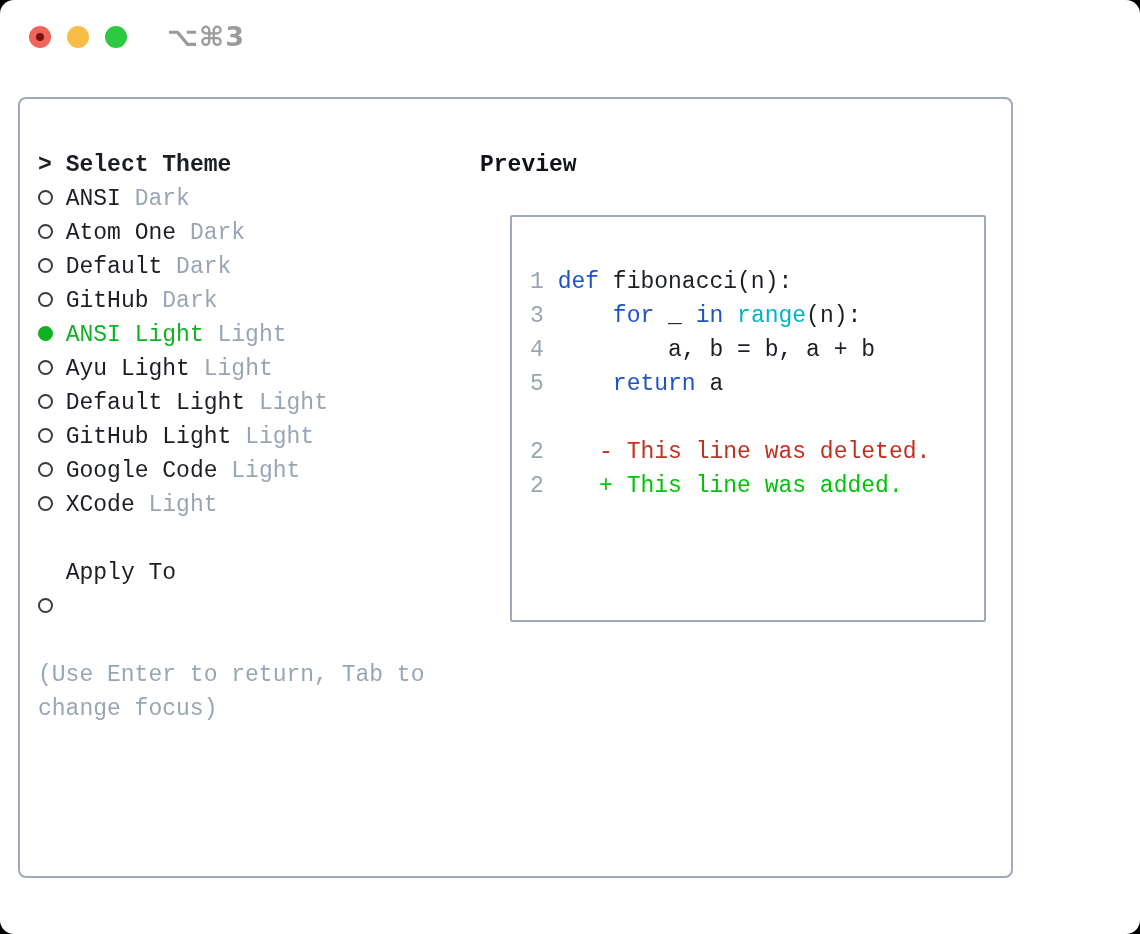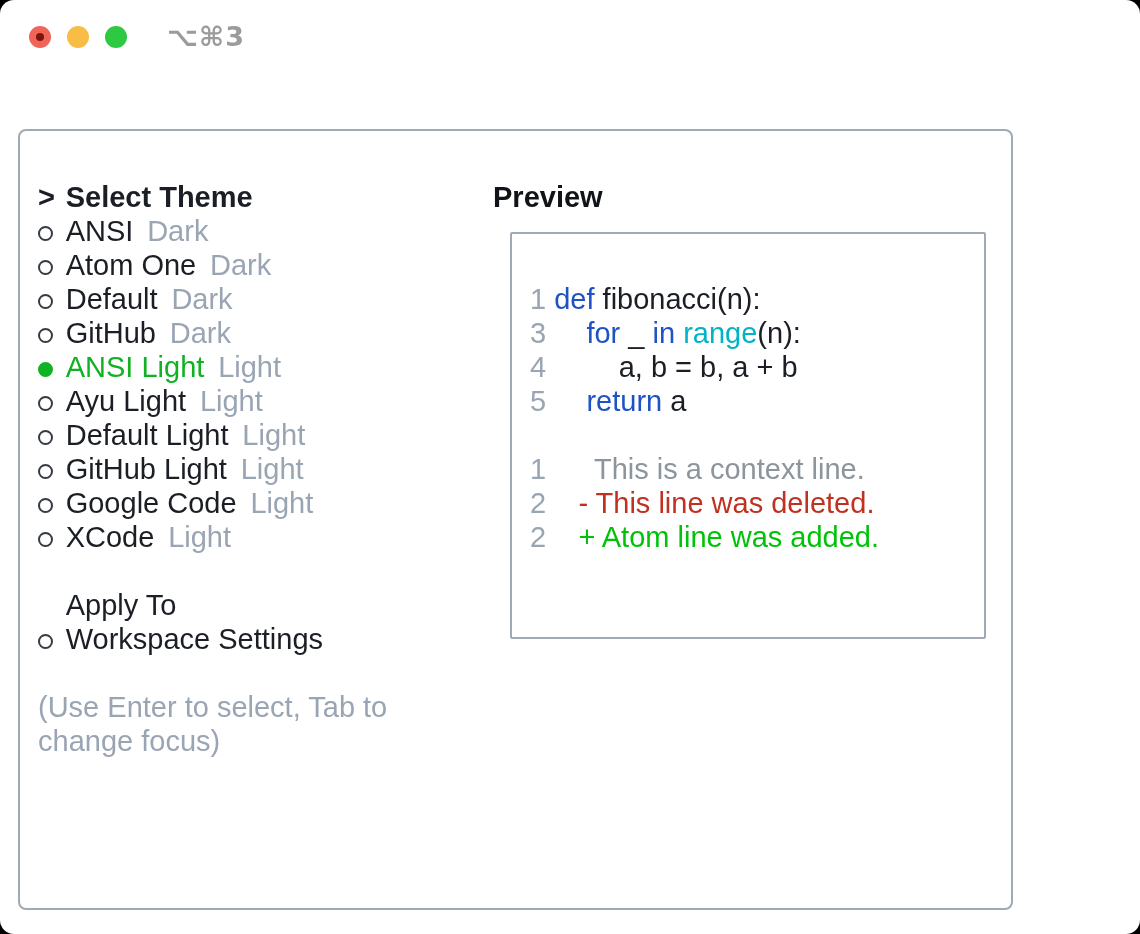--- a/index.html
+++ b/index.html
@@ -17,39 +17,39 @@
   .win-title {
     position:absolute; left:167px; top:21px;
     font-family:"DejaVu Sans", sans-serif; font-weight:bold; font-size:27px;
     color:#9b9b9b; letter-spacing:1px;
   }
   
   .panel {
     position:absolute; left:18px; top:97px; width:995px; height:781px;
     box-sizing:border-box; border:2px solid #a0aab6; border-radius:8px; background:#fff;
   }
-  .mono { font-family:Liberation Sans, sans-serif; font-size:29px; line-height:34px;margin-top:32px; }
+  .mono { font-family:Liberation Mono, monospace; font-size:23px; line-height:34px; }
   .row { height:34px; white-space:pre; color:#1b1f25; }
   .left-col { position:absolute; left:18px; top:49px; width:445px; }
   .marker { display:inline-block; width:27.7px; vertical-align:baseline; }
   .radio {
     display:inline-block; width:11px; height:11px; border:2px solid #363c44;
     border-radius:50%; background:transparent;
   }
   .row-header { font-weight:bold; }
   .cursor { font-weight:bold; }
   .name { color:#1b1f25; }
   .variant { color:#9aa5b4; margin-left:13.8px; }
   .option.selected .name { color:#10b224; }
   .option.selected .radio { background:#10b224; border-color:#10b224; }
   .hint { color:#9aa5b4; }
   
-  .preview-label { position:absolute; left:473px; top:49px; font-weight:bold; color:#101317; }
+  .preview-label { position:absolute; left:460px; top:49px; font-weight:bold; color:#101317; }
   .preview-box {
-    position:absolute; left:490px; top:101px; width:476px; height:407px;
+    position:absolute; left:490px; top:116px; width:476px; height:407px;
     box-sizing:border-box; border:2px solid #a0aab6; border-radius:2px; background:#fff;
   }
   .code { position:absolute; left:18px; top:48px; }
   .tok-ln  { color:#9aa5b4; }
   .tok-fg  { color:#1b1f25; }
   .tok-kw  { color:#1e53c5; }
   .tok-num { color:#10b224; }
   .tok-cy  { color:#00b4c6; }
   .tok-ctx { color:#8d949b; }
   .tok-del { color:#c03120; }
@@ -82,37 +82,36 @@
       <div class="row option selected"><span class="marker"><span class="radio"></span></span><span class="name">ANSI Light</span><span class="variant">Light</span></div>
       <div class="row option"><span class="marker"><span class="radio"></span></span><span class="name">Ayu Light</span><span class="variant">Light</span></div>
       <div class="row option"><span class="marker"><span class="radio"></span></span><span class="name">Default Light</span><span class="variant">Light</span></div>
       <div class="row option"><span class="marker"><span class="radio"></span></span><span class="name">GitHub Light</span><span class="variant">Light</span></div>
       <div class="row option"><span class="marker"><span class="radio"></span></span><span class="name">Google Code</span><span class="variant">Light</span></div>
       <div class="row option"><span class="marker"><span class="radio"></span></span><span class="name">XCode</span><span class="variant">Light</span></div>
 
       <div class="row"></div>
 
       <div class="row"><span class="marker"></span><span>Apply To</span></div>
-      <div class="row option"><span class="marker"><span class="radio"></span></span><span class="name">Workspace Settings</span></div>
+      <div class="row option"><span class="marker"><span class="radio"></span></span></div>
 
       <div class="row"></div>
 
-      <div class="row hint">(Use Enter to select, Tab to</div>
+      <div class="row hint">(Use Enter to return, Tab to</div>
       <div class="row hint">change focus)</div>
     </div>
 
     <div class="row preview-label">Preview</div>
 
     <div class="preview-box">
       <div class="code">
         <div class="row"><span class="tok-ln">1</span><span class="tok-fg"> </span><span class="tok-kw">def</span><span class="tok-fg"> fibonacci(n):</span></div>
         <div class="row"><span class="tok-ln">3</span><span class="tok-fg">     </span><span class="tok-kw">for</span><span class="tok-fg"> _ </span><span class="tok-kw">in</span><span class="tok-fg"> </span><span class="tok-cy">range</span><span class="tok-fg">(n):</span></div>
         <div class="row"><span class="tok-ln">4</span><span class="tok-fg">         a, b = b, a + b</span></div>
         <div class="row"><span class="tok-ln">5</span><span class="tok-fg">     </span><span class="tok-kw">return</span><span class="tok-fg"> a</span></div>
         <div class="row"></div>
-        <div class="row"><span class="tok-ln">1</span><span class="tok-ctx">      This is a context line.</span></div>
         <div class="row"><span class="tok-ln">2</span><span class="tok-fg">    </span><span class="tok-del">- This line was deleted.</span></div>
-        <div class="row"><span class="tok-ln">2</span><span class="tok-fg">    </span><span class="tok-add">+ Atom line was added.</span></div>
+        <div class="row"><span class="tok-ln">2</span><span class="tok-fg">    </span><span class="tok-add">+ This line was added.</span></div>
       </div>
     </div>
 
   </div>
 </div>
 
 </body></html>

